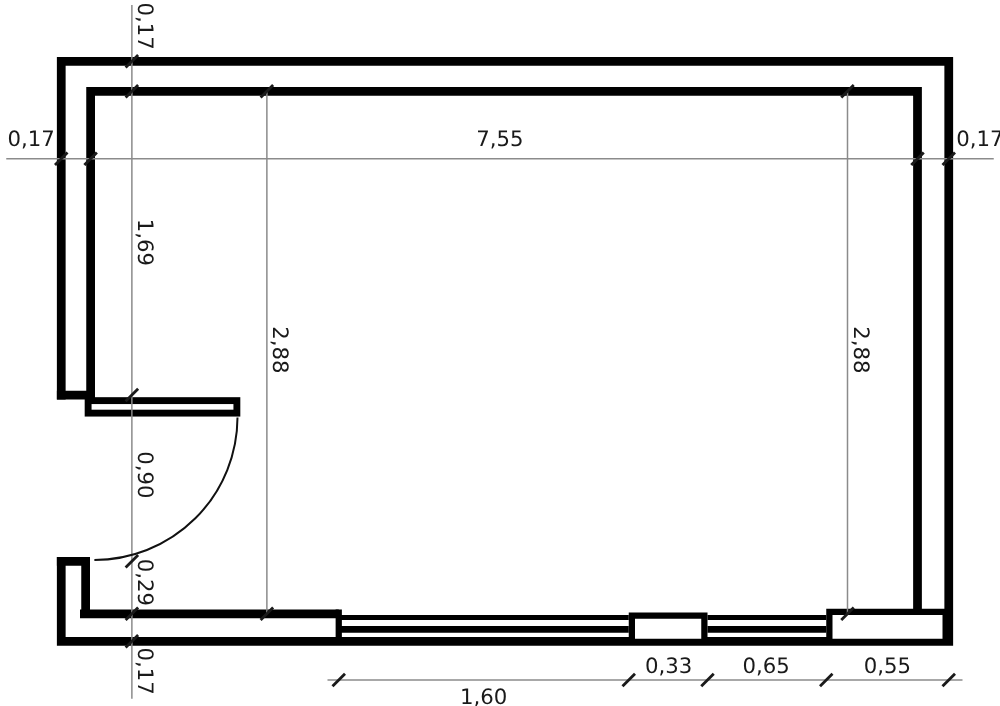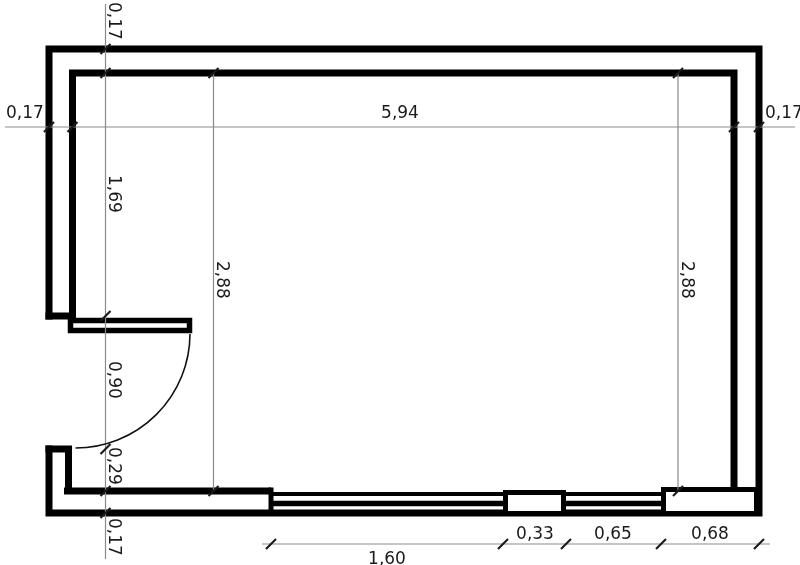--- a/index.html
+++ b/index.html
@@ -78,26 +78,26 @@
 
       <path d="M 266 549 L 276 539"></path>
         <path d="M 498 549 L 508 539"></path>
       <path d="M 561 549 L 571 539"></path>
         <path d="M 656 549 L 666 539"></path>
       <path d="M 754 549 L 764 539"></path>
     </g>
   </svg>
 
   <div class="dim-label" style="left:6px;top:102px;">0,17</div>
-  <div class="dim-label center80" style="left:360px;top:102px;">5,94</div>
+  <div class="dim-label center80" style="left:360px;top:102px;">7,55</div>
   <div class="dim-label" style="left:765px;top:102px;">0,17</div>
   <div class="dim-label center80" style="left:347px;top:548px;">1,60</div>
   <div class="dim-label center80" style="left:495px;top:523px;">0,33</div>
   <div class="dim-label center80" style="left:573px;top:523px;">0,65</div>
-  <div class="dim-label center80" style="left:670px;top:523px;">0,68</div>
+  <div class="dim-label center80" style="left:670px;top:523px;">0,55</div>
 
   <div class="dim-label vlabel" style="left:125px;top:2px;">0,17</div>
   <div class="dim-label vlabel" style="left:125px;top:175px;">1,69</div>
   <div class="dim-label vlabel" style="left:125px;top:361px;">0,90</div>
   <div class="dim-label vlabel" style="left:125px;top:447px;">0,29</div>
   <div class="dim-label vlabel" style="left:125px;top:518px;">0,17</div>
   <div class="dim-label vlabel" style="left:233px;top:261px;">2,88</div>
   <div class="dim-label vlabel" style="left:698px;top:261px;">2,88</div>
 
 </div>

